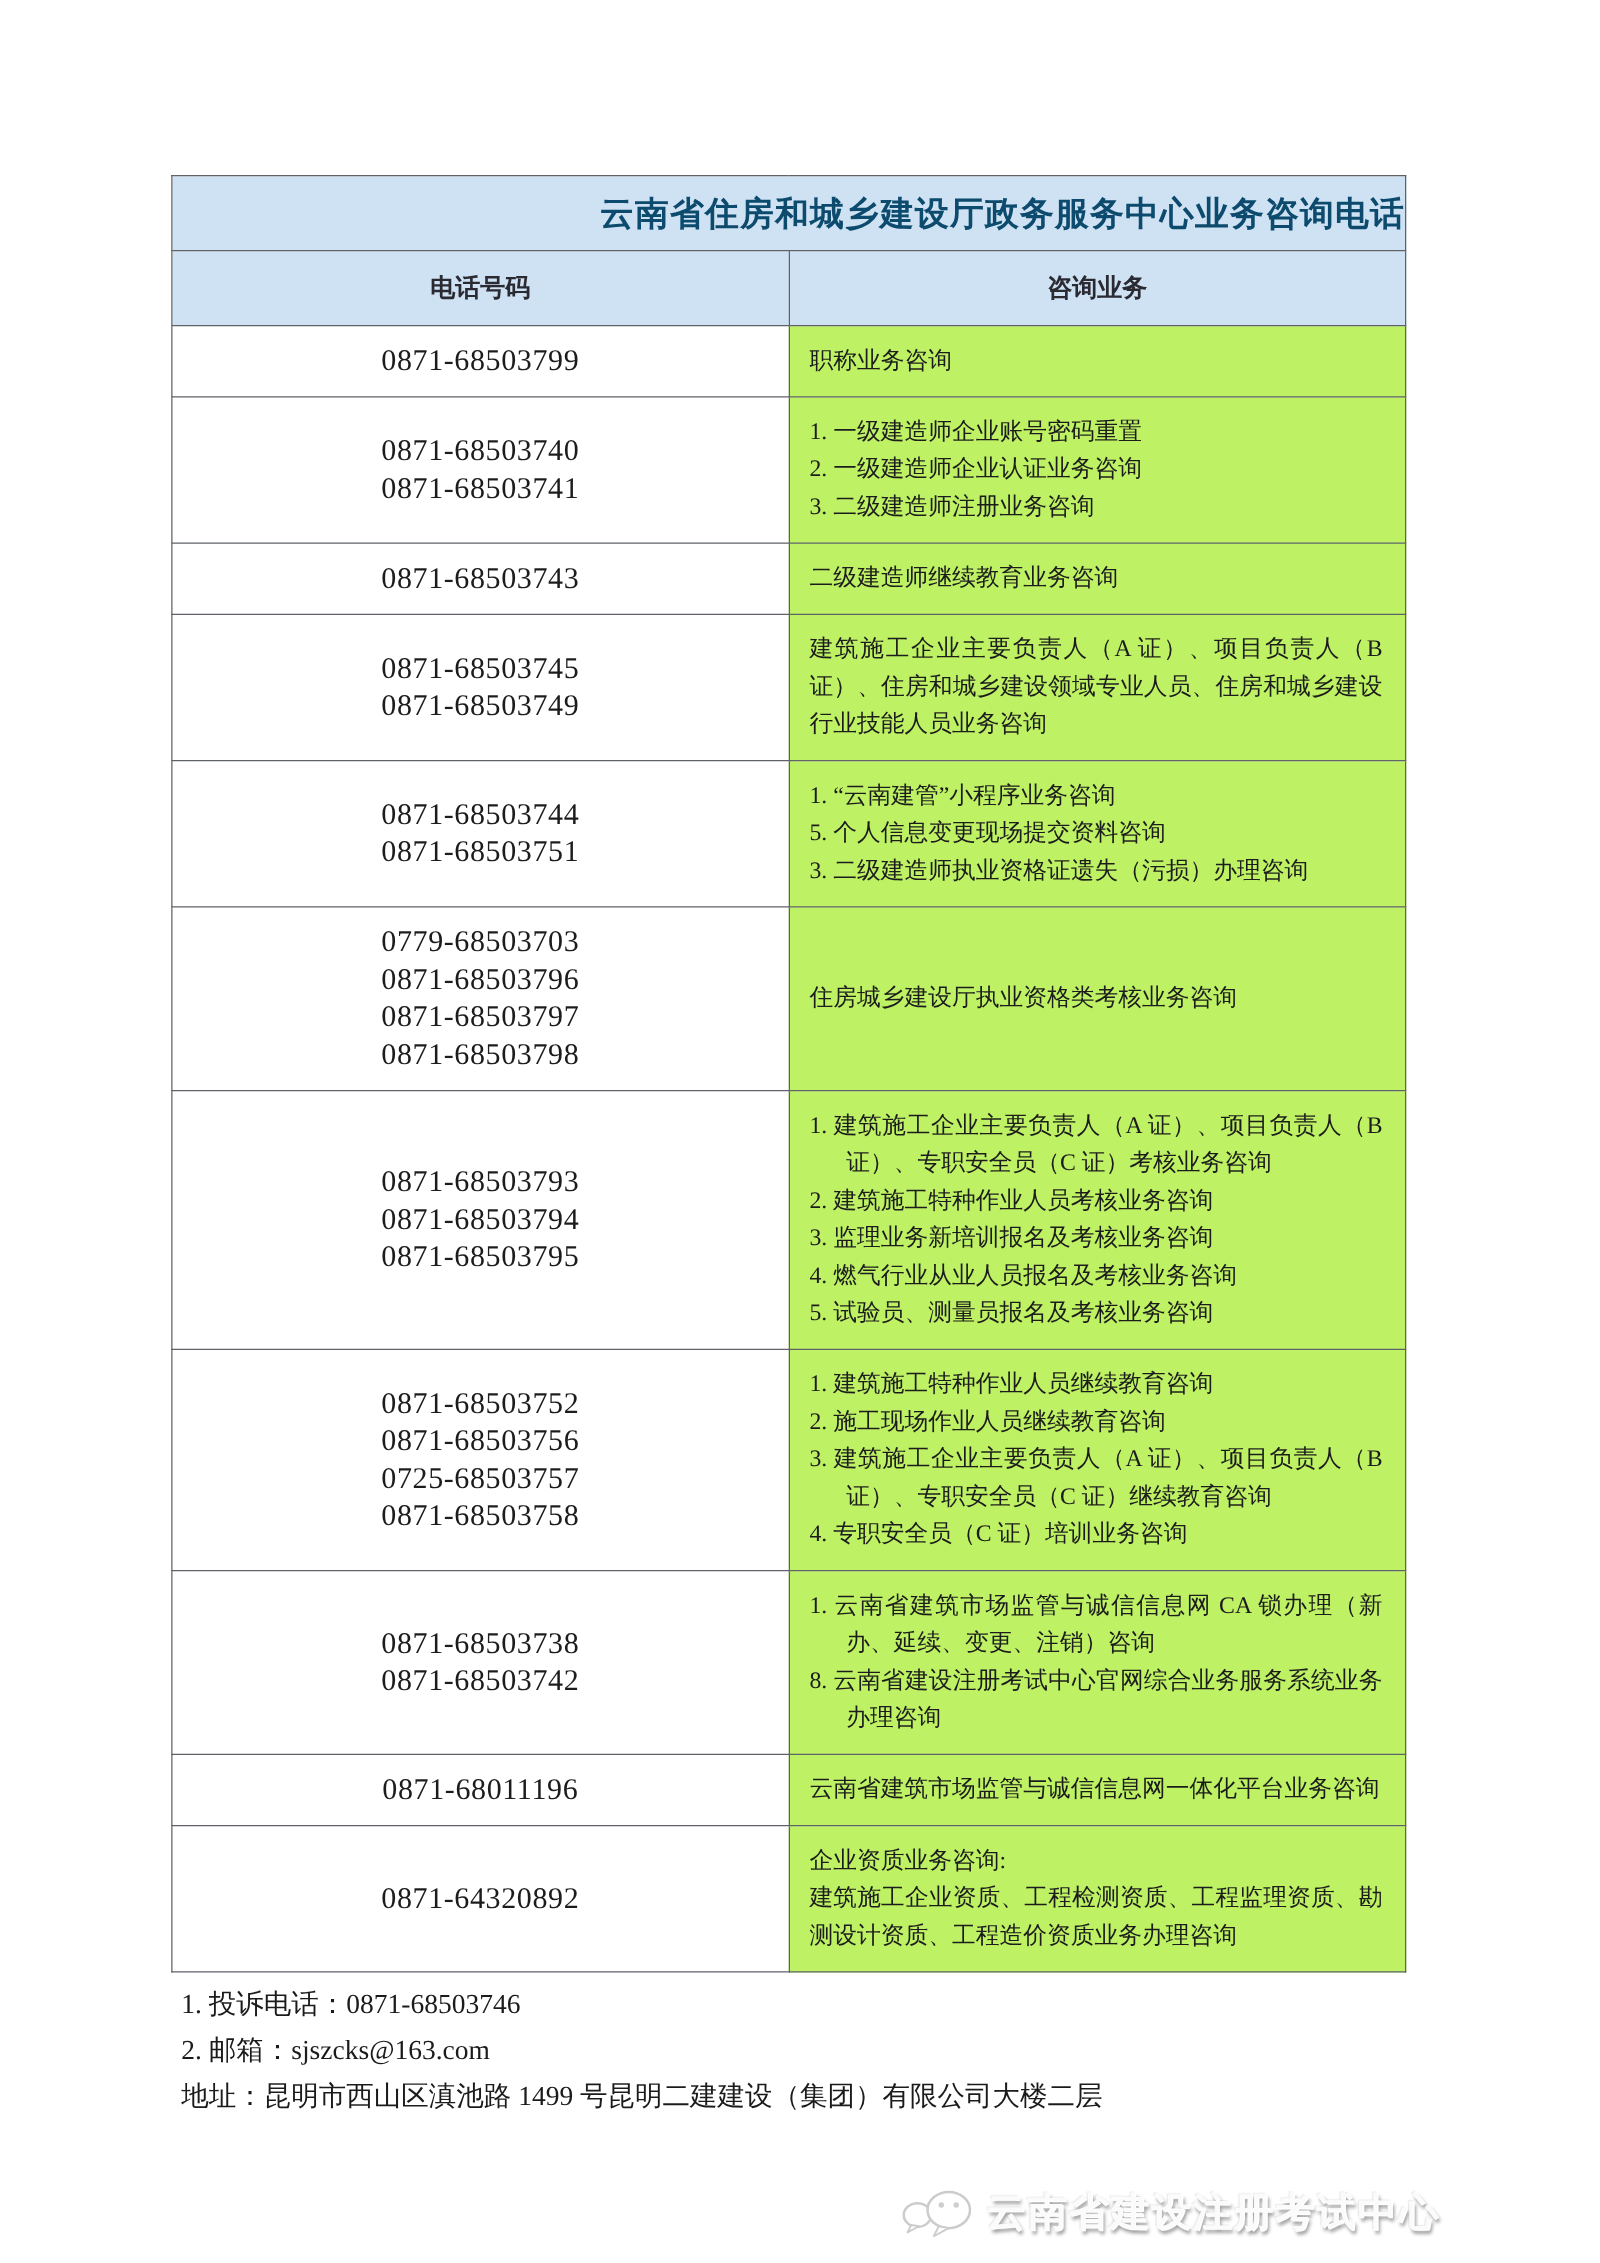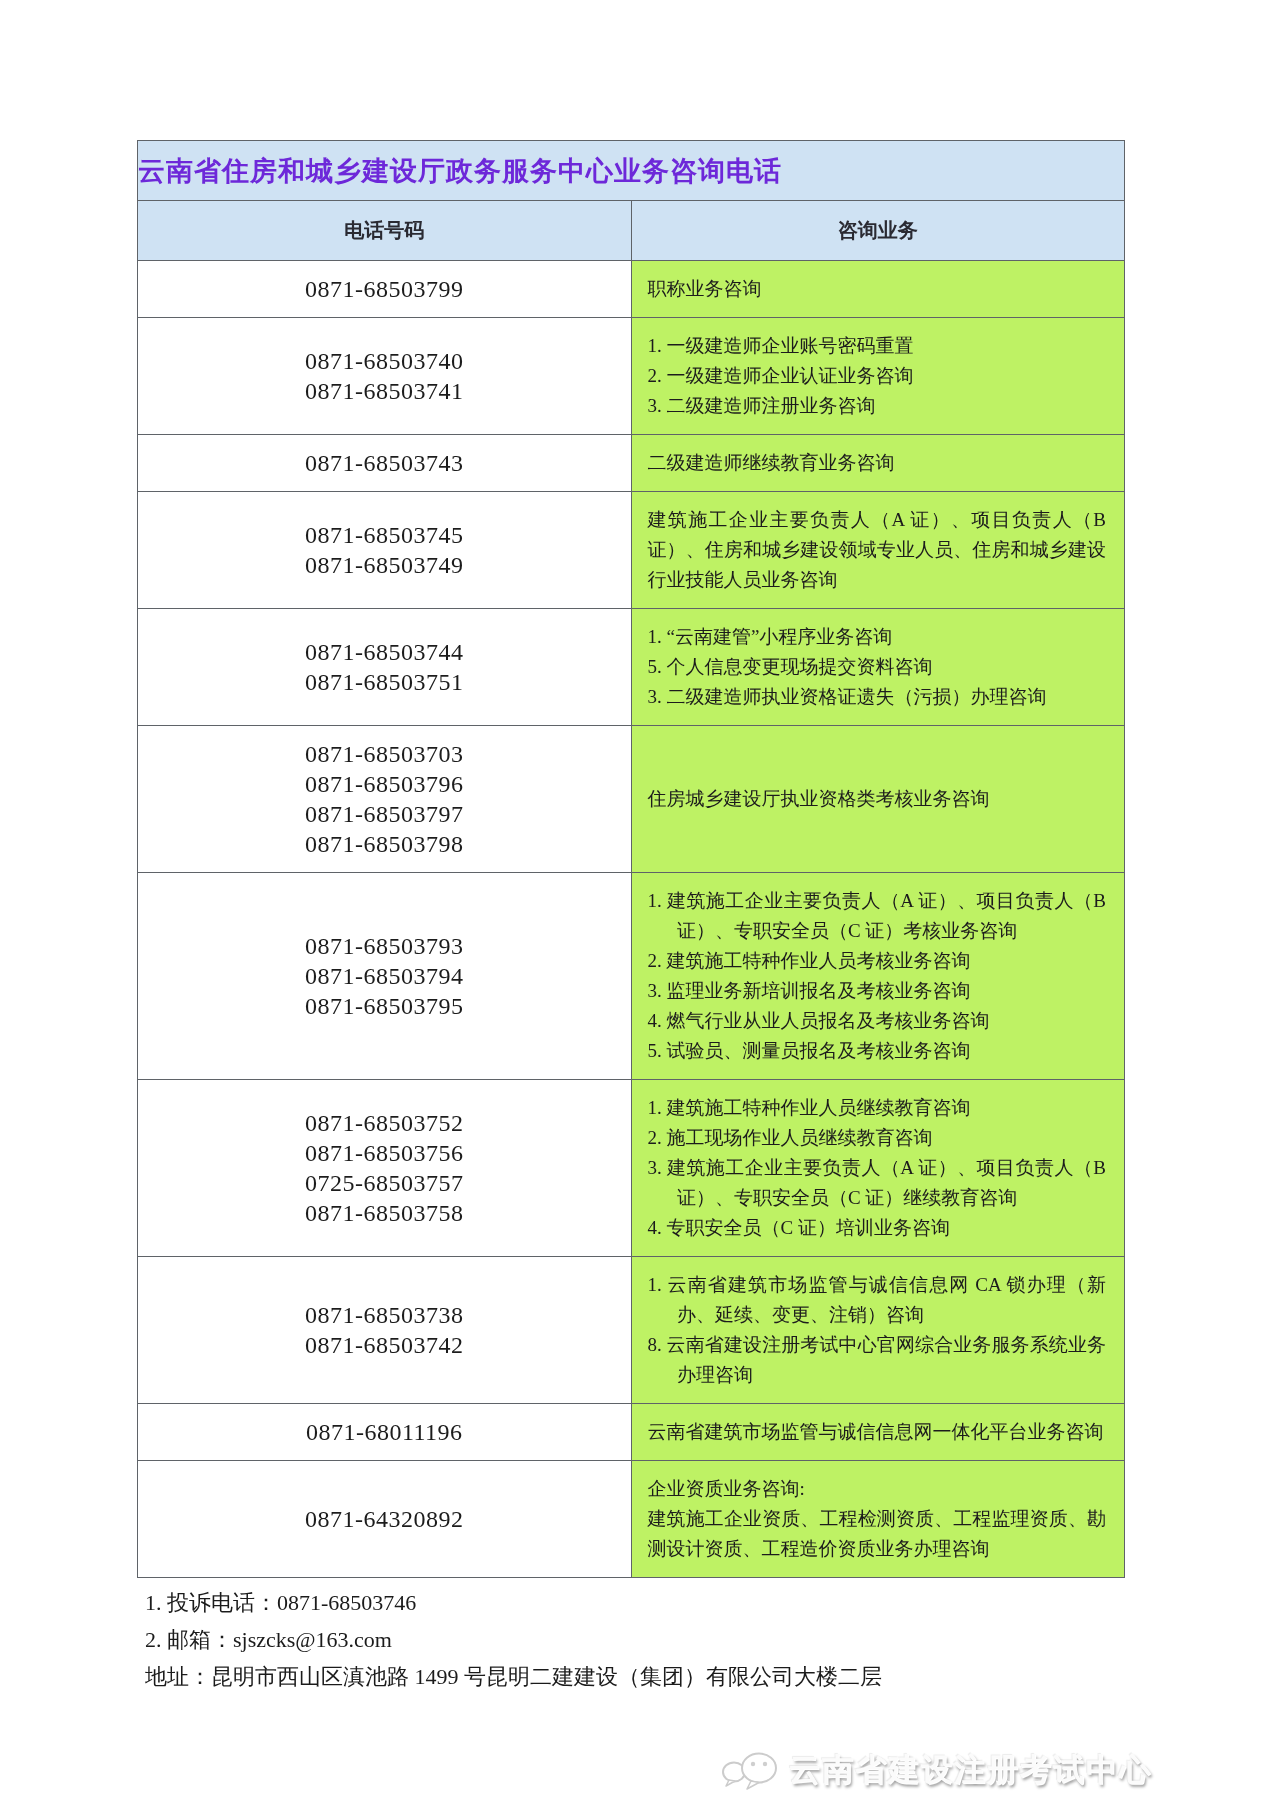--- a/index.html
+++ b/index.html
@@ -22,25 +22,25 @@
     border-collapse: collapse;
     table-layout: fixed;
   }
   .doc-table th, .doc-table td {
     border: 1.5px solid #5f6368;
     vertical-align: middle;
   }
   .title-cell {
     background: #cfe2f3;
     height: 60px;
-    text-align: left;
+    text-align: right;
     font-weight: bold;
     font-size: 27px;
     letter-spacing: 1px;
-    color: #6d28d9;
+    color: #0c4a6e;
   }
   .head-cell {
     background: #cfe2f3;
     height: 60px;
     text-align: center;
     font-weight: bold;
     font-size: 20px;
     color: #2a2a32;
   }
   .col-phone { width: 280px; }
@@ -162,21 +162,21 @@
           <div class="phone">0871-68503751</div>
         </td>
     <td class="svc-cell">
           <div class="svc num">1. “云南建管”小程序业务咨询</div>
           <div class="svc num">5. 个人信息变更现场提交资料咨询</div>
           <div class="svc num">3. 二级建造师执业资格证遗失（污损）办理咨询</div>
         </td>
   </tr>
       <tr>
     <td class="phone-cell">
-          <div class="phone">0871-68503703</div>
+          <div class="phone">0779-68503703</div>
           <div class="phone">0871-68503796</div>
           <div class="phone">0871-68503797</div>
           <div class="phone">0871-68503798</div>
         </td>
     <td class="svc-cell">
           <div class="svc">住房城乡建设厅执业资格类考核业务咨询</div>
         </td>
   </tr>
       <tr>
     <td class="phone-cell">

